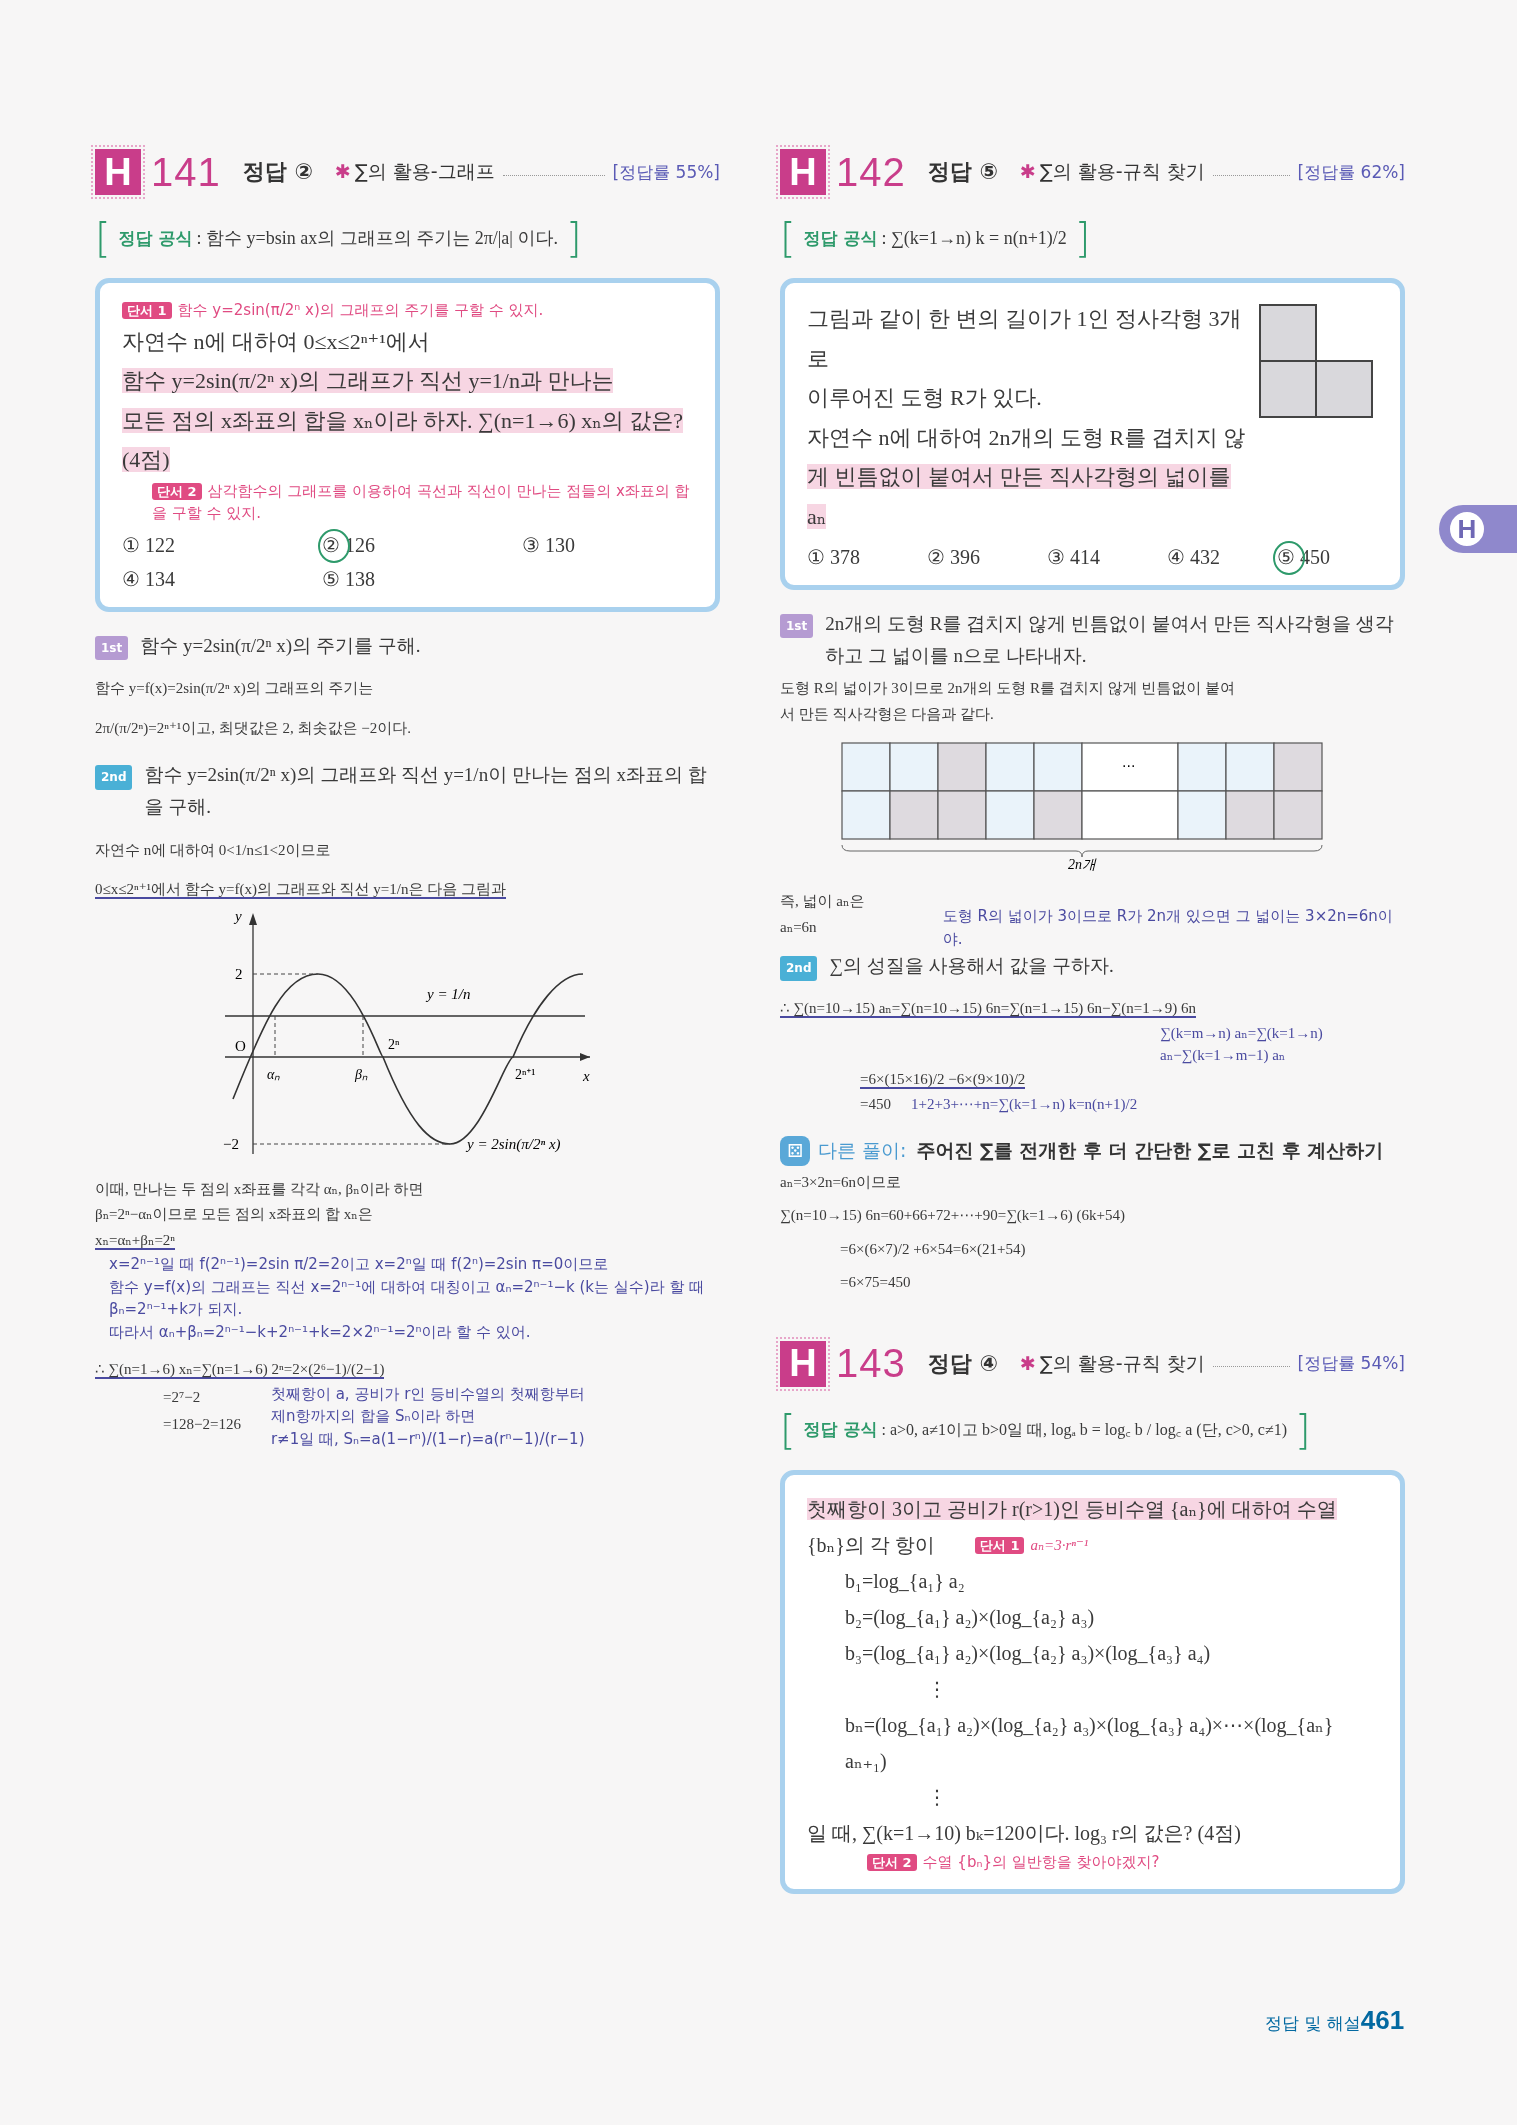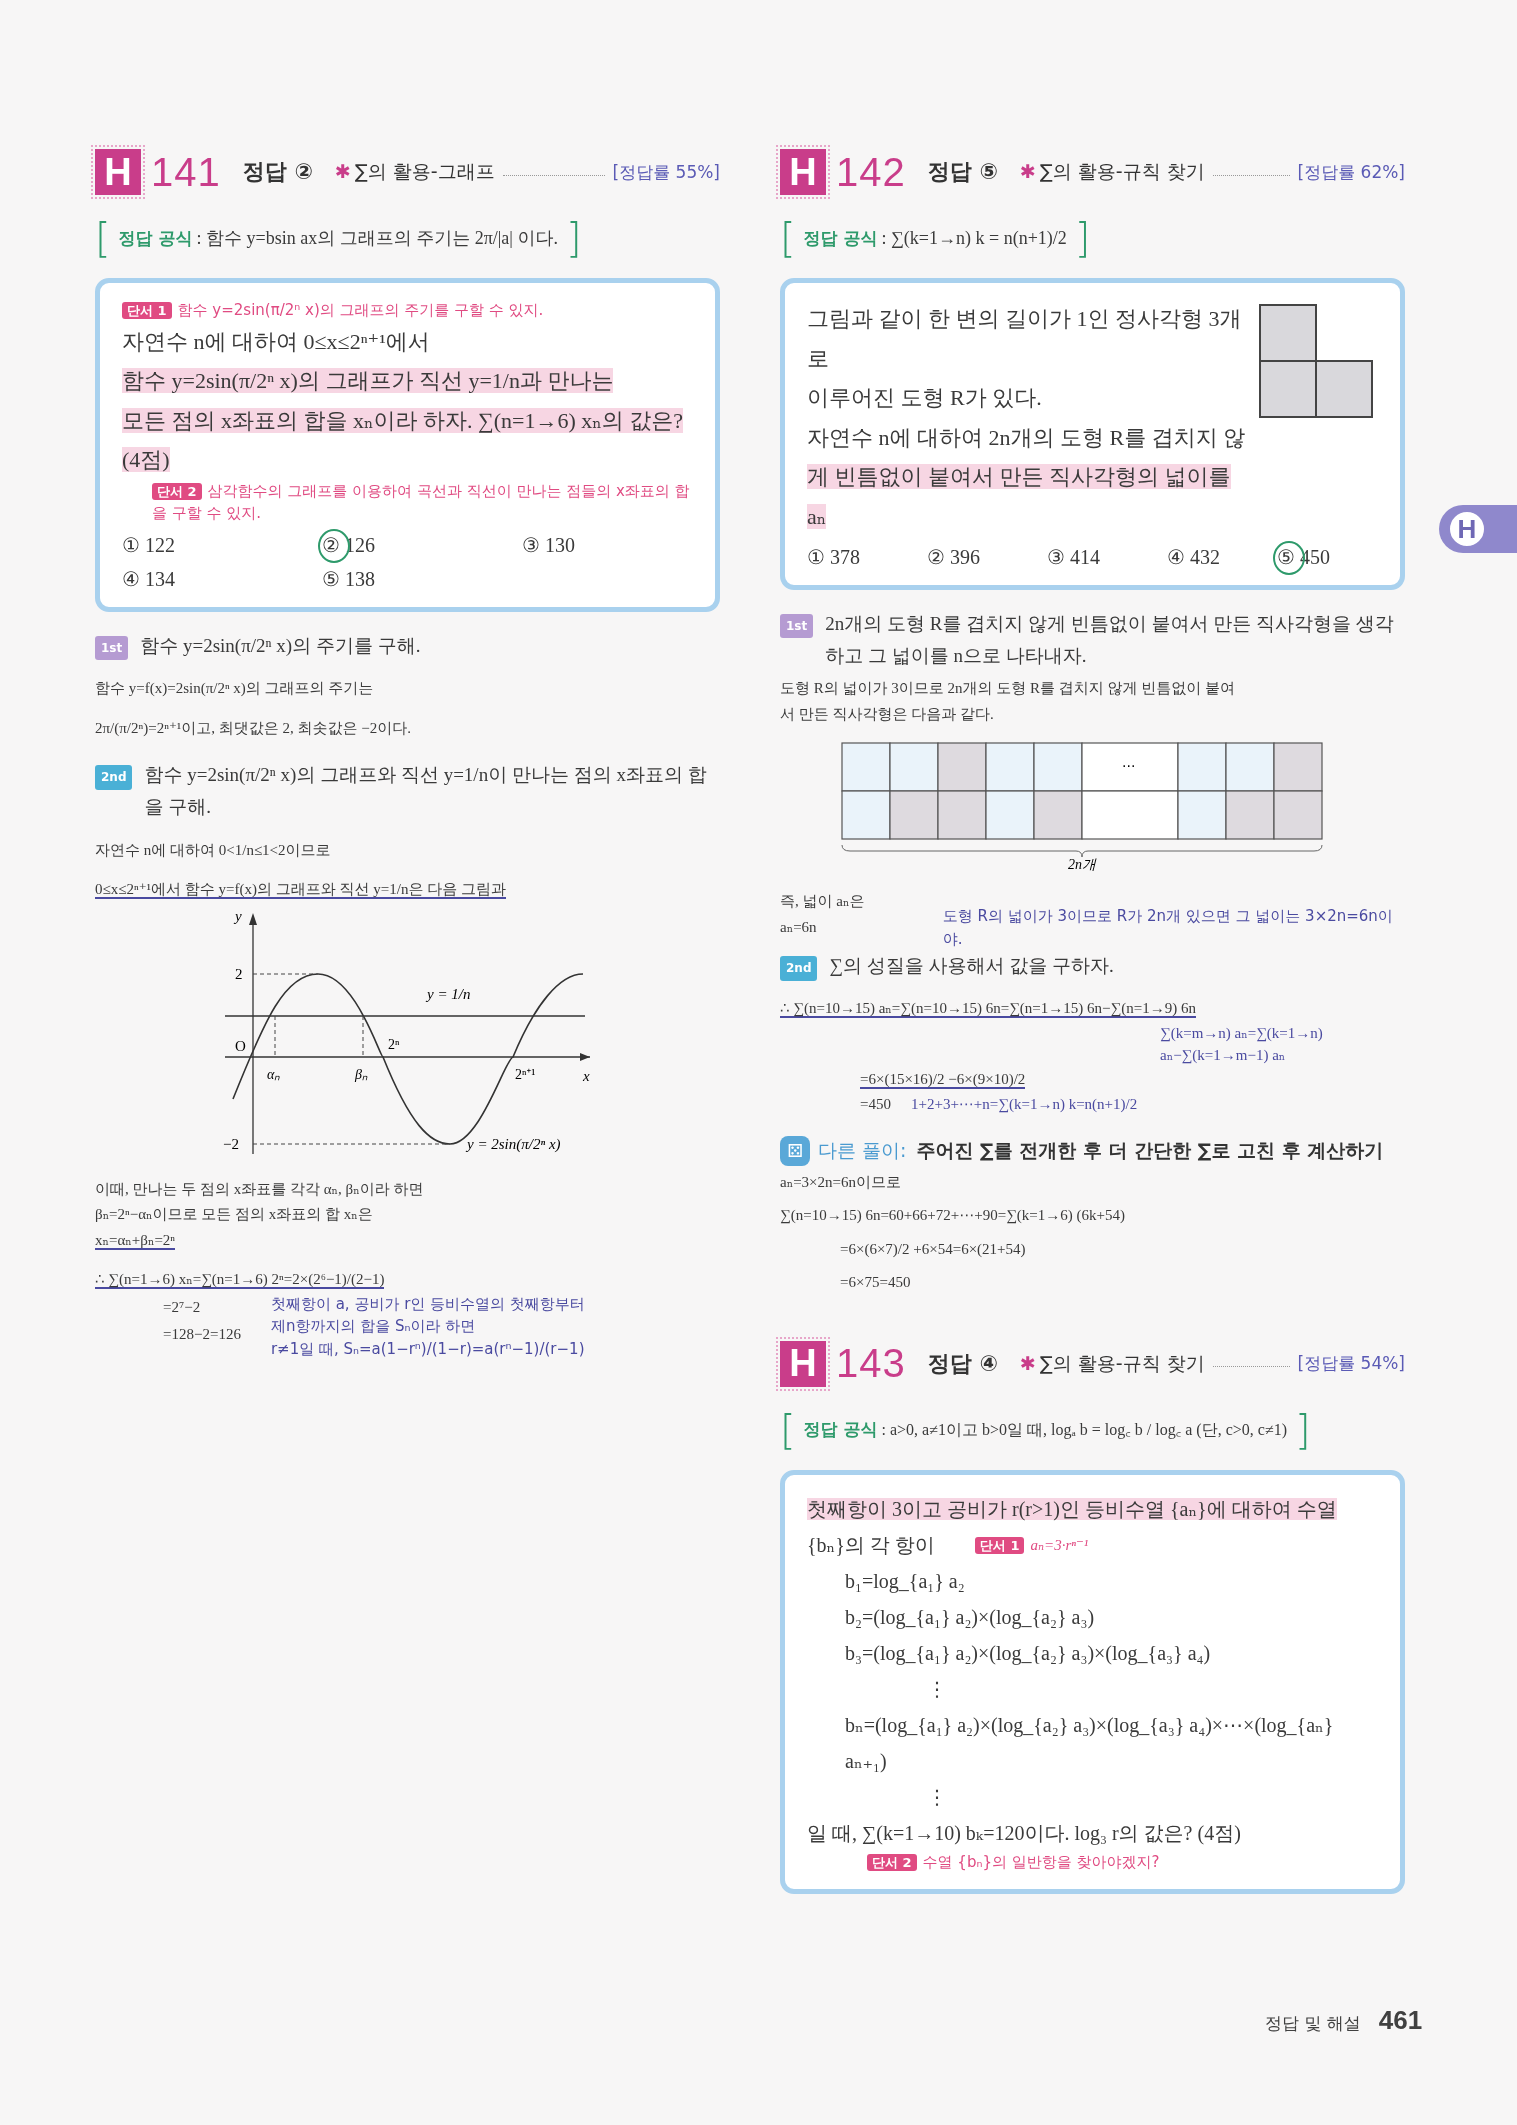--- a/index.html
+++ b/index.html
@@ -48,21 +48,21 @@
   .l-shape { position: absolute; right: 22px; top: 20px; }
   .tile-fig { margin: 14px 0 0 60px; }
   .side-tab { position: absolute; right: 0; top: 505px; width: 78px; height: 48px; background: #8f88cc; border-radius: 24px 0 0 24px; }
   .side-tab .circ { position: absolute; left: 8px; top: 4px; width: 40px; height: 40px; border-radius: 50%; background: #fff; border: 3px solid #8f88cc; color: #6f68b5; font-weight: bold; font-size: 26px; display: flex; align-items: center; justify-content: center; font-family: "Liberation Sans", sans-serif; }
 
   .alt-head { display: flex; align-items: center; margin-top: 18px; font-size: 19px; }
   .alt-icon { width: 30px; height: 30px; background: #5aa8d8; border-radius: 8px; margin-right: 8px; color: #fff; font-size: 18px; display: flex; align-items: center; justify-content: center; }
   .alt-label { color: #4a9ad0; margin-right: 10px; }
   .alt-title { font-weight: bold; color: #333; }
 
-  .footer { position: absolute; left: 1265px; top: 2005px; font-size: 17px; color: #404040; display: flex; align-items: baseline; gap: 18px; text-align: right; }
+  .footer { position: absolute; left: 1265px; top: 2005px; font-size: 17px; color: #0369a1; display: flex; align-items: baseline; gap: 0; text-align: right; }
   .footer .pno { font-size: 26px; font-weight: bold; font-family: "Liberation Sans", sans-serif; }
 </style>
 </head>
 <body>
 
 <div class="page">
 
   <div class="side-tab">
     <div class="circ">H</div>
   </div>
@@ -133,20 +133,26 @@
       <text x="150" y="170" font-size="14" font-style="italic" font-family="Liberation Serif, serif">βₙ</text>
       <text x="183" y="140" font-size="14" font-family="Liberation Serif, serif">2ⁿ</text>
       <text x="310" y="170" font-size="14" font-family="Liberation Serif, serif">2ⁿ⁺¹</text>
       <text x="222" y="90" font-size="15" font-style="italic" font-family="Liberation Serif, serif">y = 1/n</text>
       <text x="262" y="240" font-size="15" font-style="italic" font-family="Liberation Serif, serif">y = 2sin(π/2ⁿ x)</text>
     </svg>
 
     <div class="body-line serif">이때, 만나는 두 점의 x좌표를 각각 αₙ, βₙ이라 하면</div>
     <div class="body-line serif" style="margin-top:0">βₙ=2ⁿ−αₙ이므로 모든 점의 x좌표의 합 xₙ은</div>
     <div class="body-line serif" style="margin-top:0"><span class="ul">xₙ=αₙ+βₙ=2ⁿ</span></div>
+    <div class="note" style="margin-left:14px">
+      <div>x=2ⁿ⁻¹일 때 f(2ⁿ⁻¹)=2sin π/2=2이고 x=2ⁿ일 때 f(2ⁿ)=2sin π=0이므로</div>
+      <div>함수 y=f(x)의 그래프는 직선 x=2ⁿ⁻¹에 대하여 대칭이고 αₙ=2ⁿ⁻¹−k (k는 실수)라 할 때</div>
+      <div>βₙ=2ⁿ⁻¹+k가 되지.</div>
+      <div>따라서 αₙ+βₙ=2ⁿ⁻¹−k+2ⁿ⁻¹+k=2×2ⁿ⁻¹=2ⁿ이라 할 수 있어.</div>
+    </div>
     <div class="body-line serif" style=""><span class="ul">∴ ∑(n=1→6) xₙ=∑(n=1→6) 2ⁿ=2×(2⁶−1)/(2−1)</span></div>
     <div style="display:flex;gap:30px">
       <div>
         <div class="body-line serif" style="margin-left:68px;margin-top:2px">=2⁷−2</div>
         <div class="body-line serif" style="margin-left:68px;margin-top:2px">=128−2=126</div>
       </div>
       <div class="note">
         <div>첫째항이 a, 공비가 r인 등비수열의 첫째항부터</div>
         <div>제n항까지의 합을 Sₙ이라 하면</div>
         <div>r≠1일 때, Sₙ=a(1−rⁿ)/(1−r)=a(rⁿ−1)/(r−1)</div>

